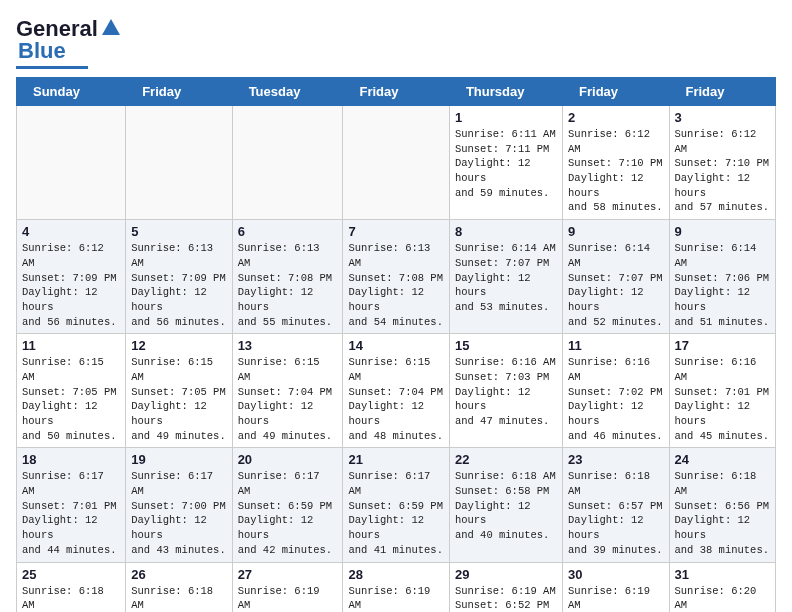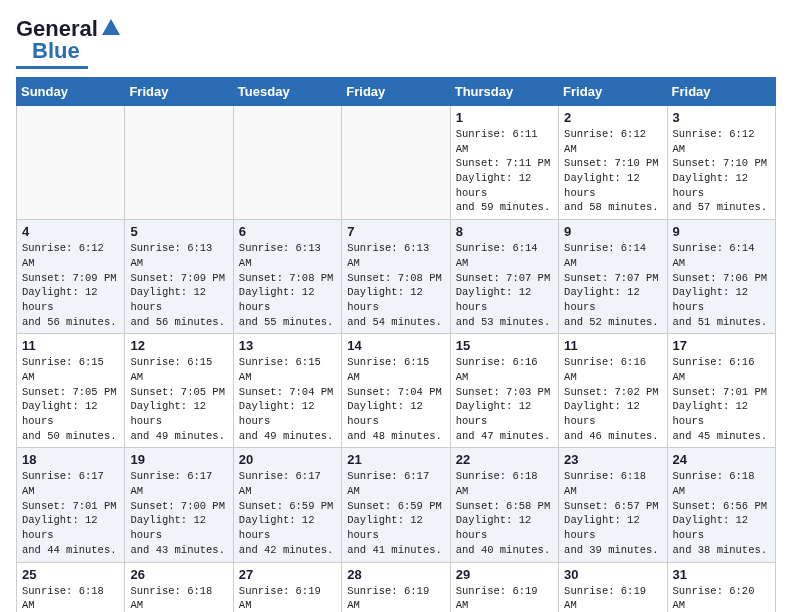--- a/index.html
+++ b/index.html
@@ -35,21 +35,21 @@
       font-weight: normal;
     }
     table {
       width: 100%;
       border-collapse: collapse;
       font-size: 11px;
     }
     thead tr th {
       background: #2a6db5;
       color: #fff;
-      padding: 6px 4px;
+      padding: 6px 16px;
       text-align: left;
       font-size: 13px;
       font-weight: bold;
       border: 1px solid #2a6db5;
     }
     tbody tr td {
       border: 1px solid #ccc;
       padding: 4px 5px;
       vertical-align: top;
       min-height: 70px;
@@ -82,21 +82,21 @@
 <body>
 
 <div class="header-area">
   <div class="logo">
     <div style="display:flex;align-items:center;">
       <span style="font-size:22px;font-weight:bold;color:#1a1a2e;">General</span>
       <svg width="22" height="22" viewBox="0 0 22 22" style="margin-left:2px;margin-top:-2px;">
         <polygon points="11,2 20,18 2,18" fill="#2a6db5"></polygon>
       </svg>
     </div>
-    <div style="display:flex;align-items:center;margin-top:-4px;margin-left:16px;">
+    <div style="display:flex;align-items:center;margin-top:-4px;margin-left:2px;">
       <span style="font-size:22px;font-weight:bold;color:#2a6db5;">Blue</span>
     </div>
     <div style="width:72px;height:3px;background:#2a6db5;margin-top:2px;"></div>
   </div>
   <div class="title-block">
     <h1></h1>
     <h2></h2>
   </div>
 </div>
 

